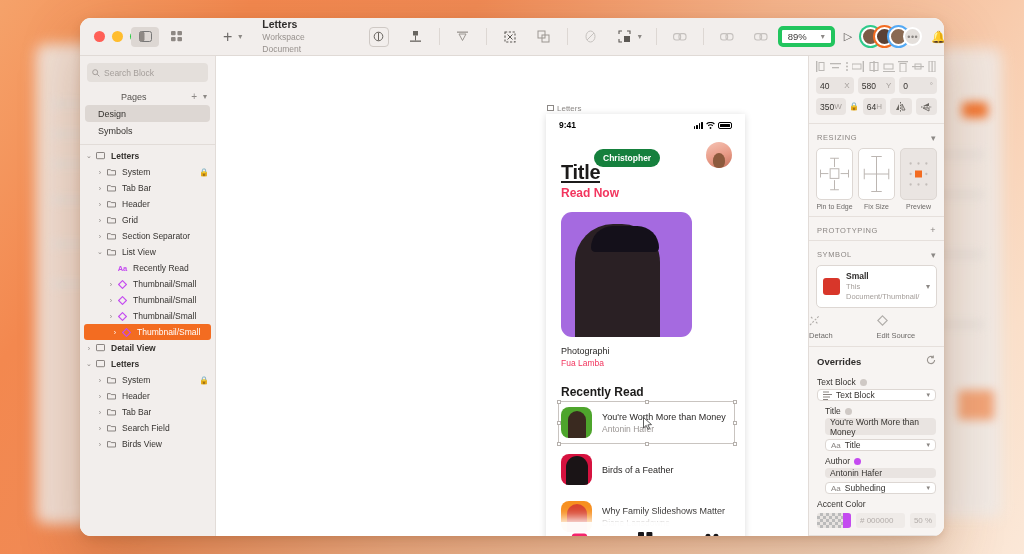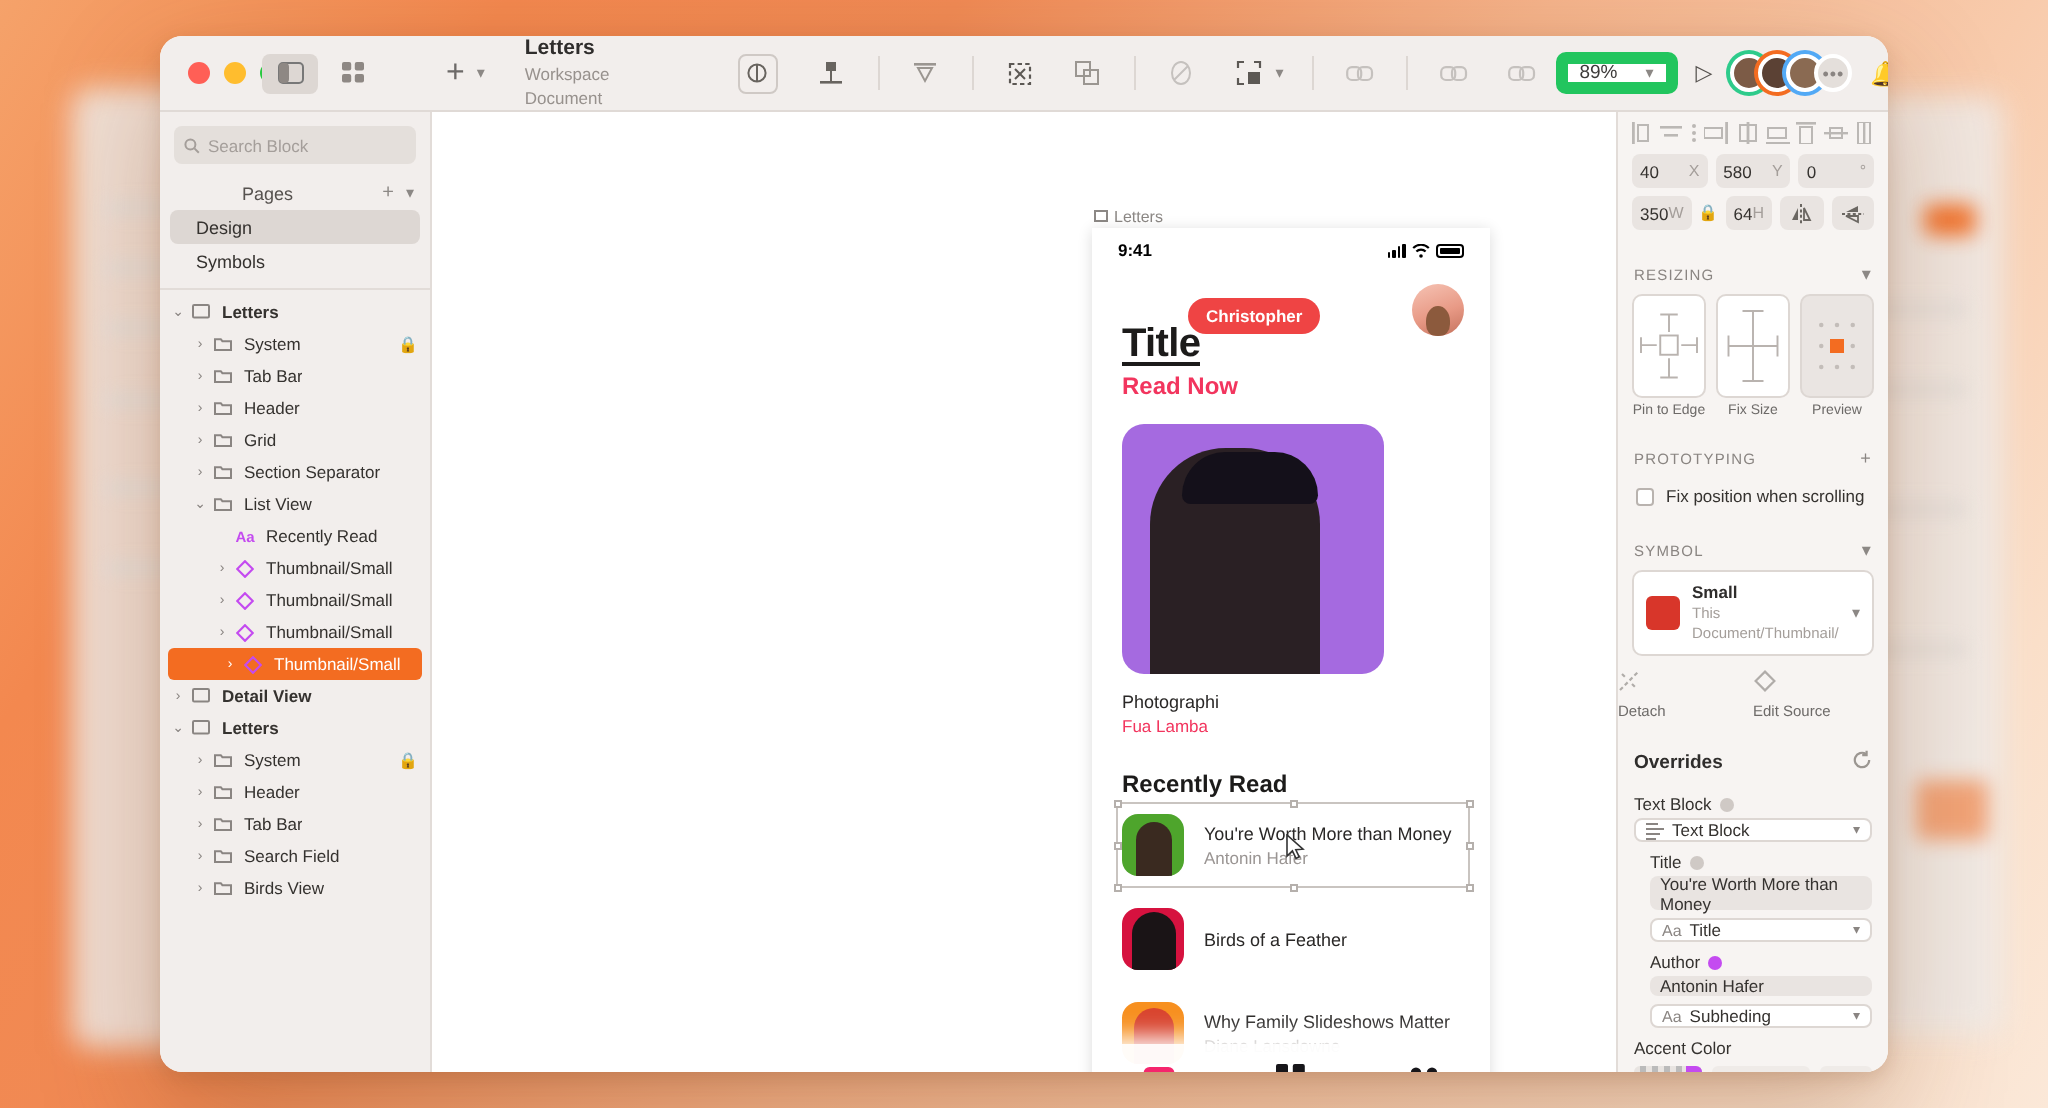--- a/index.html
+++ b/index.html
@@ -53,21 +53,21 @@
   .doc-sub { font-size:8.5px; color:#97918d; line-height:12px;}
 
   .tools { display:flex; align-items:center; gap:0; margin-left:60px; }
   .tool { width:26px; height:24px; display:flex; align-items:center; justify-content:center; margin:0 4px;}
   .tool.boxed { border:1px solid #cfc9c5; border-radius:4px; width:20px; height:20px; margin:0 10px 0 4px;}
   .tool-div { width:1px; height:17px; background:#ddd7d3; margin:0 6px;}
   .tool.dim svg { opacity:.33; }
 
   .tb-right { margin-left:auto; display:flex; align-items:center; gap:9px; padding-right:13px; }
   .zoom-sel {
-    border:6px solid #22c55e; border-radius:5px; background:#fff; height:21px;
+    border:4px solid #22c55e; border-radius:5px; background:#fff; height:21px;
     display:flex; align-items:center; padding:0 6px; gap:14px;
     font-size:9.5px; color:#3c3a39;
   }
   .play { color:#56524f; font-size:11px; }
   .avatars { display:flex; align-items:center; }
   .av { width:19px; height:19px; border-radius:50%; margin-left:-5px; border:2px solid #fff; position:relative; }
   .av:first-child{margin-left:0;}
   .av.a1{ background:#7c5b46; box-shadow:0 0 0 2px #2ecb8b; }
   .av.a2{ background:#5b4134; box-shadow:0 0 0 2px #f36c21; }
   .av.a3{ background:#8a6a52; box-shadow:0 0 0 2px #52a9f5; }
@@ -116,21 +116,21 @@
   .bars i:nth-child(1){height:2.5px} .bars i:nth-child(2){height:4px}
   .bars i:nth-child(3){height:5.5px} .bars i:nth-child(4){height:7px}
   .batt { width:14px; height:7px; border:1px solid #000; border-radius:2px; position:relative; }
   .batt:after{content:"";position:absolute;left:1px;top:1px;bottom:1px;right:1px;background:#000;border-radius:.5px;}
 
   .ph-head { padding:26px 15px 0 15px; position:relative; }
   .ph-title { font-size:20px; font-weight:bold; color:#1c1b1a; letter-spacing:-.3px; line-height:20px; position:relative; display:inline-block;}
   .ph-title:after{content:"";position:absolute;left:0;right:0;bottom:-1px;height:1.6px;background:#1c1b1a;}
   .ph-sub { font-size:12px; font-weight:bold; color:#f2355e; margin-top:3px; }
   .cursor-badge {
-    position:absolute; left:48px; top:13px; background:#ef4444; color:#fff;
+    position:absolute; left:48px; top:13px; background:#15803d; color:#fff;
     font-size:8.5px; font-weight:bold; border-radius:11px; padding:4px 9px; white-space:nowrap;
   }
   .cursor-arrow { position:absolute; left:39px; top:12px; width:0;height:0; }
   .avatar-big { position:absolute; right:13px; top:6px; width:26px; height:26px; border-radius:50%;
     background:linear-gradient(160deg,#f6c3b4,#e89a86 55%,#c4715c); overflow:hidden;}
   .avatar-big:after{content:"";position:absolute;left:7px;top:11px;width:12px;height:15px;border-radius:50% 50% 40% 40%;background:#8c5a3d;}
 
   .cards { display:flex; gap:9px; padding:12px 0 0 15px; }
   .card { width:131px; flex-shrink:0; }
   .card .thumb { width:131px; height:125px; border-radius:11px; position:relative; overflow:hidden;}
@@ -790,24 +790,20 @@
           <div class="cap">Preview</div>
         </div>
       </div>
 
       <div class="ins-div"></div>
 
       <div class="sec-hdr">
         <span>PROTOTYPING</span>
         <span class="x">+</span>
       </div>
-      <div class="check-row">
-        <span class="cbox"></span>
-        <span>Fix position when scrolling</span>
-      </div>
 
       <div class="ins-div"></div>
 
       <div class="sec-hdr">
         <span>SYMBOL</span>
         <span class="x chev">▾</span>
       </div>
       <div class="sym-card">
         <div class="sym-sw"></div>
         <div>

